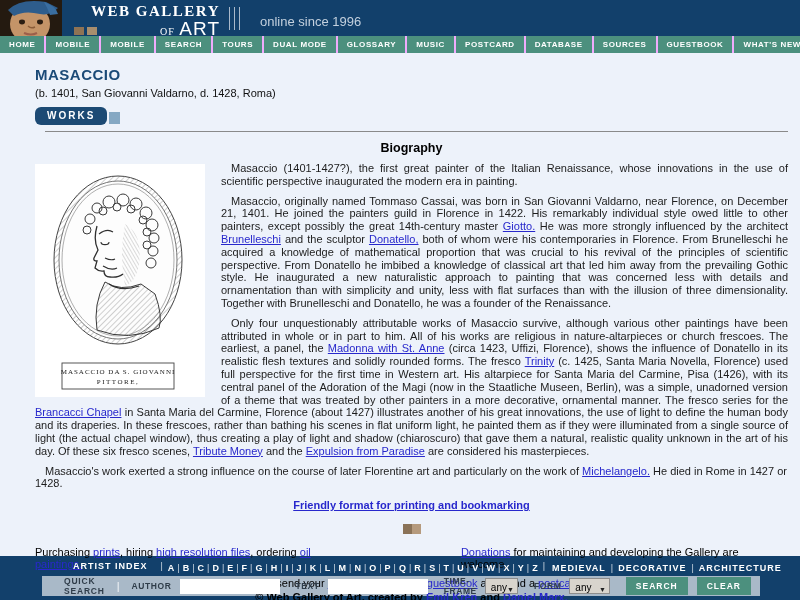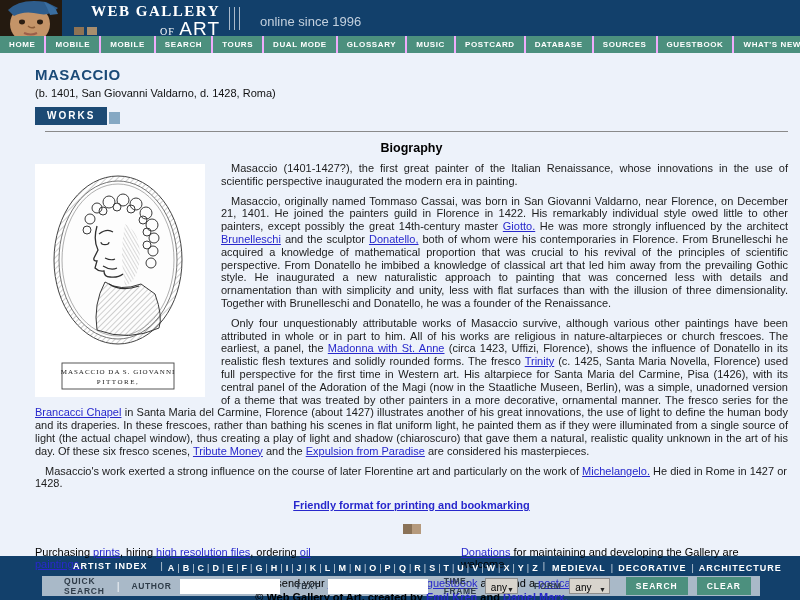--- a/index.html
+++ b/index.html
@@ -26,21 +26,21 @@
   .nav span { background:#4c907e; color:#fff; font-size:8px; font-weight:bold;
               letter-spacing:.6px; line-height:17px; padding:0 9px;
               border-right:2px solid #f0abfc; cursor:pointer; white-space:nowrap; }
 
   
   .content { height:503px; padding:13px 12px 0 35px; background:#edf2fa; }
   .artist-name { color:#1b4a77; font-size:15px; font-weight:bold; letter-spacing:.5px; }
   .artist-dates { font-size:11px; color:#111; margin-top:4px; }
   .works-row { display:flex; align-items:center; margin-top:8px; }
   .works-btn { background:#1c4a74; color:#fff; font-size:10px; font-weight:bold;
-               letter-spacing:2px; padding:3px 12px 4px 12px; cursor:pointer; }
+               letter-spacing:2px; padding:3px 12px 4px 12px; cursor:pointer;border-radius:6px; }
   .works-sq { width:11px; height:12px; background:#85a8c3; margin-left:2px; margin-top:4px; }
   .rule { border-top:1px solid #8a8a8a; margin:6px 0 0 10px; }
   .bio-head { text-align:center; font-size:12.5px; font-weight:bold; color:#000;
               margin-top:9px; }
   .bio { margin-top:7px; font-size:11px; line-height:12.8px; color:#1c1c1c;
          text-align:justify; }
   .portrait { float:left; width:170px; height:233px; background:#fff; margin:2px 16px 4px 0; }
   .bio p { margin-bottom:7px; text-indent:10px; }
   .bio p.noj { text-align:left; }
   a.lnk { color:#2828cc; text-decoration:underline; cursor:pointer; }

